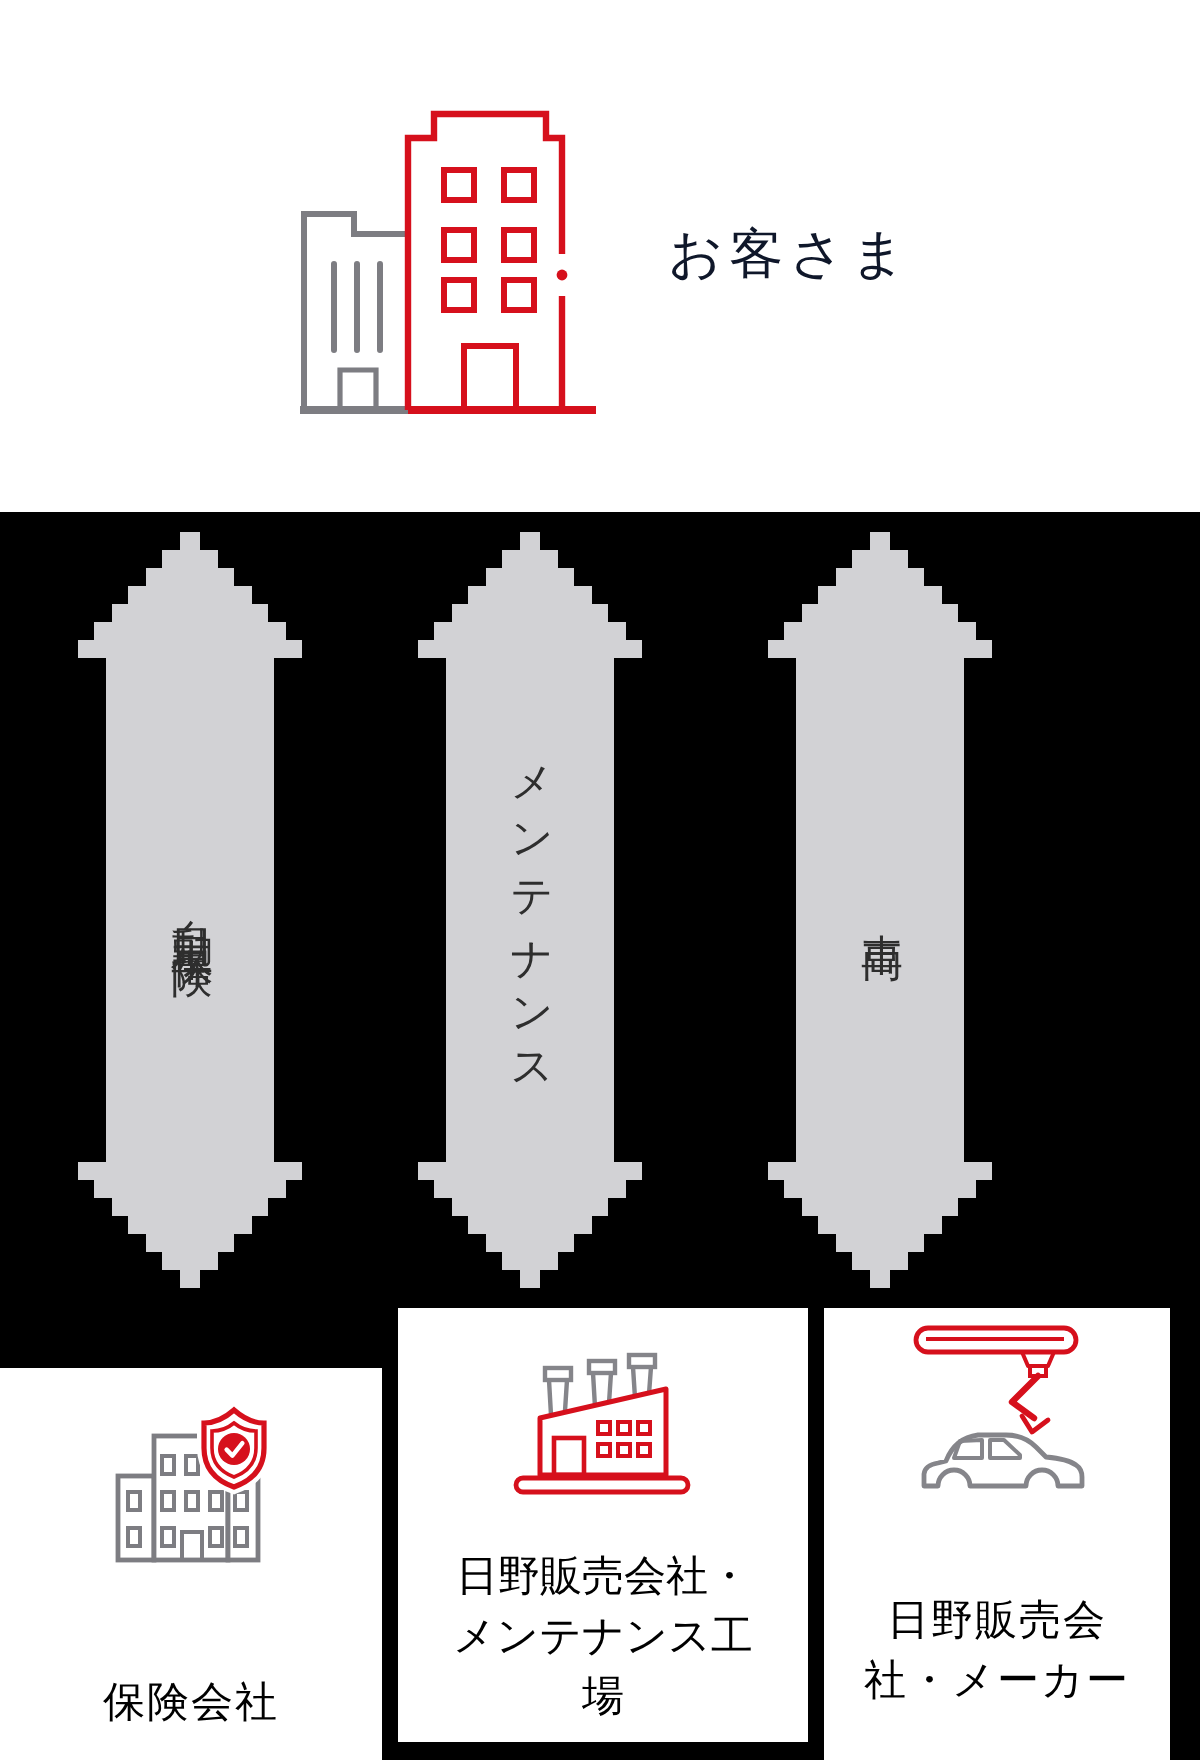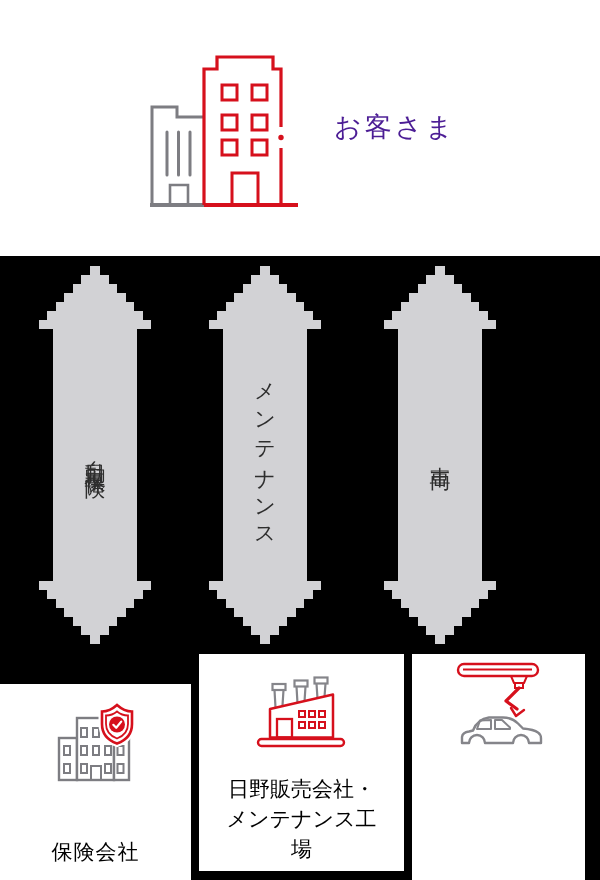--- a/index.html
+++ b/index.html
@@ -5,21 +5,21 @@
   html,body{margin:0;padding:0;background:#fff;}
   .canvas{
     position:relative;width:600px;height:880px;overflow:hidden;
     font-family:"Liberation Sans",sans-serif;background:#000;
   }
   
   .top{position:absolute;top:0;left:0;width:600px;height:256px;background:#fff;}
   .cust-icon{position:absolute;left:146px;top:52px;width:154px;height:156px;}
   .cust-label{
     position:absolute;left:334px;top:109px;
-    font-size:27px;letter-spacing:3px;color:#4c1d95;white-space:nowrap;
+    font-size:27px;letter-spacing:3px;color:#0f172a;white-space:nowrap;
   }
   
   .middle{position:absolute;top:256px;left:0;width:600px;height:398px;background:#000;}
   .arrow{position:absolute;top:10px;width:126px;height:378px;}
   .arrow svg{display:block;width:100%;height:100%;}
   .arrow-label{
     position:absolute;left:50%;top:50%;transform:translate(-50%,-50%);
     writing-mode:vertical-rl;text-orientation:upright;
     font-size:21px;letter-spacing:5px;color:#2e2e2e;white-space:nowrap;
   }
@@ -161,16 +161,18 @@
         <rect x="5" y="4" width="80" height="12" rx="6" fill="none" stroke="#d6101c" stroke-width="2.4"></rect>
         <path d="M10,9.5 H79" stroke="#d6101c" stroke-width="2"></path>
         <path d="M58,16 H74 L71,23 H61 Z" fill="none" stroke="#d6101c" stroke-width="2" stroke-linejoin="round"></path>
         <rect x="62" y="23" width="8" height="5" fill="none" stroke="#d6101c" stroke-width="2"></rect>
         <path d="M66,28 L53,41 L64,49" fill="none" stroke="#d6101c" stroke-width="3.2" stroke-linecap="round" stroke-linejoin="round"></path>
         <path d="M58,48 L63,56 L71,50" fill="none" stroke="#d6101c" stroke-width="2.4" stroke-linecap="round" stroke-linejoin="round"></path>
         <path d="M9,83 L9,77 Q9.5,72.5 16,71.5 L20,70.5 Q24.5,59 36,57.5 L50,57.5 Q59,57.5 65,63.5 L70,68.5 Q81,69.5 85,72.5 Q88,74.5 88,78.5 L88,83 L76,83 A8,8 0 0 0 60,83 L32,83 A8,8 0 0 0 16,83 Z" fill="none" stroke="#85858a" stroke-width="2.4" stroke-linejoin="round"></path>
         <path d="M24,69 L27,60.5 L38,60 L38,69 Z" fill="none" stroke="#85858a" stroke-width="2" stroke-linejoin="round"></path>
         <path d="M42,60 L49,60 L57,67.5 L57,69 L42,69 Z" fill="none" stroke="#85858a" stroke-width="2" stroke-linejoin="round"></path>
       </svg>
+      <div class="card-label label-3">日野販売会
+社・メーカー</div>
     </div>
 
   </section>
 </div>
 
 </body></html>

